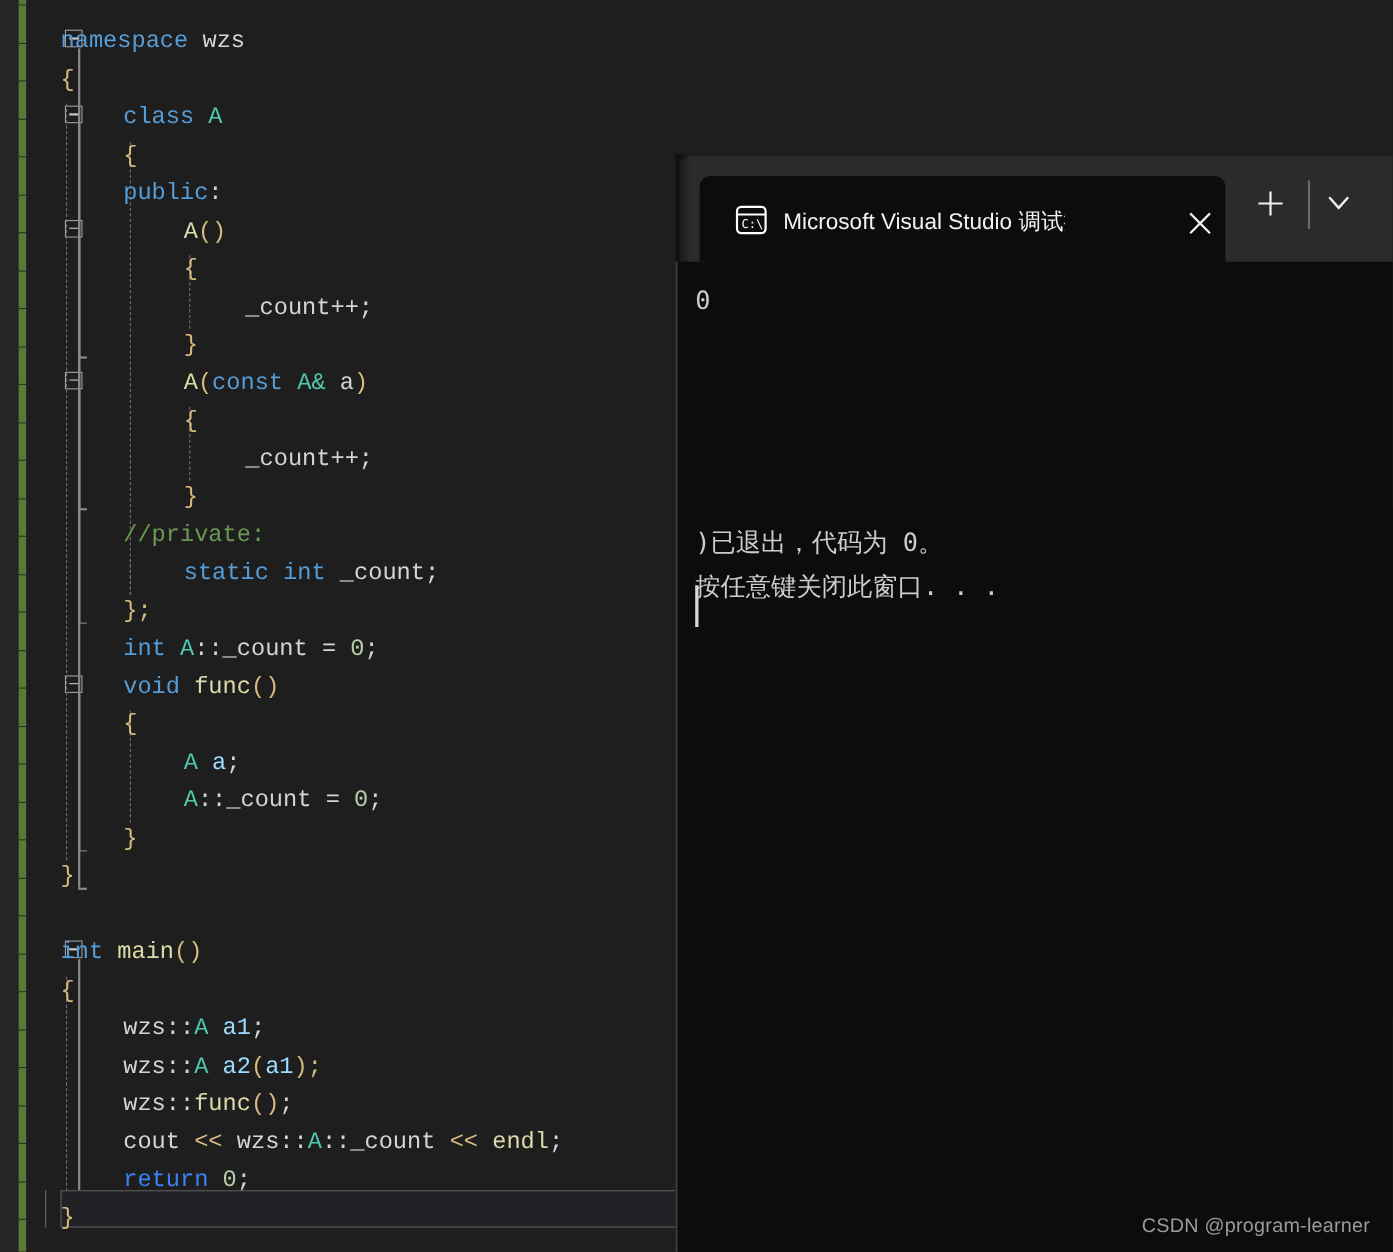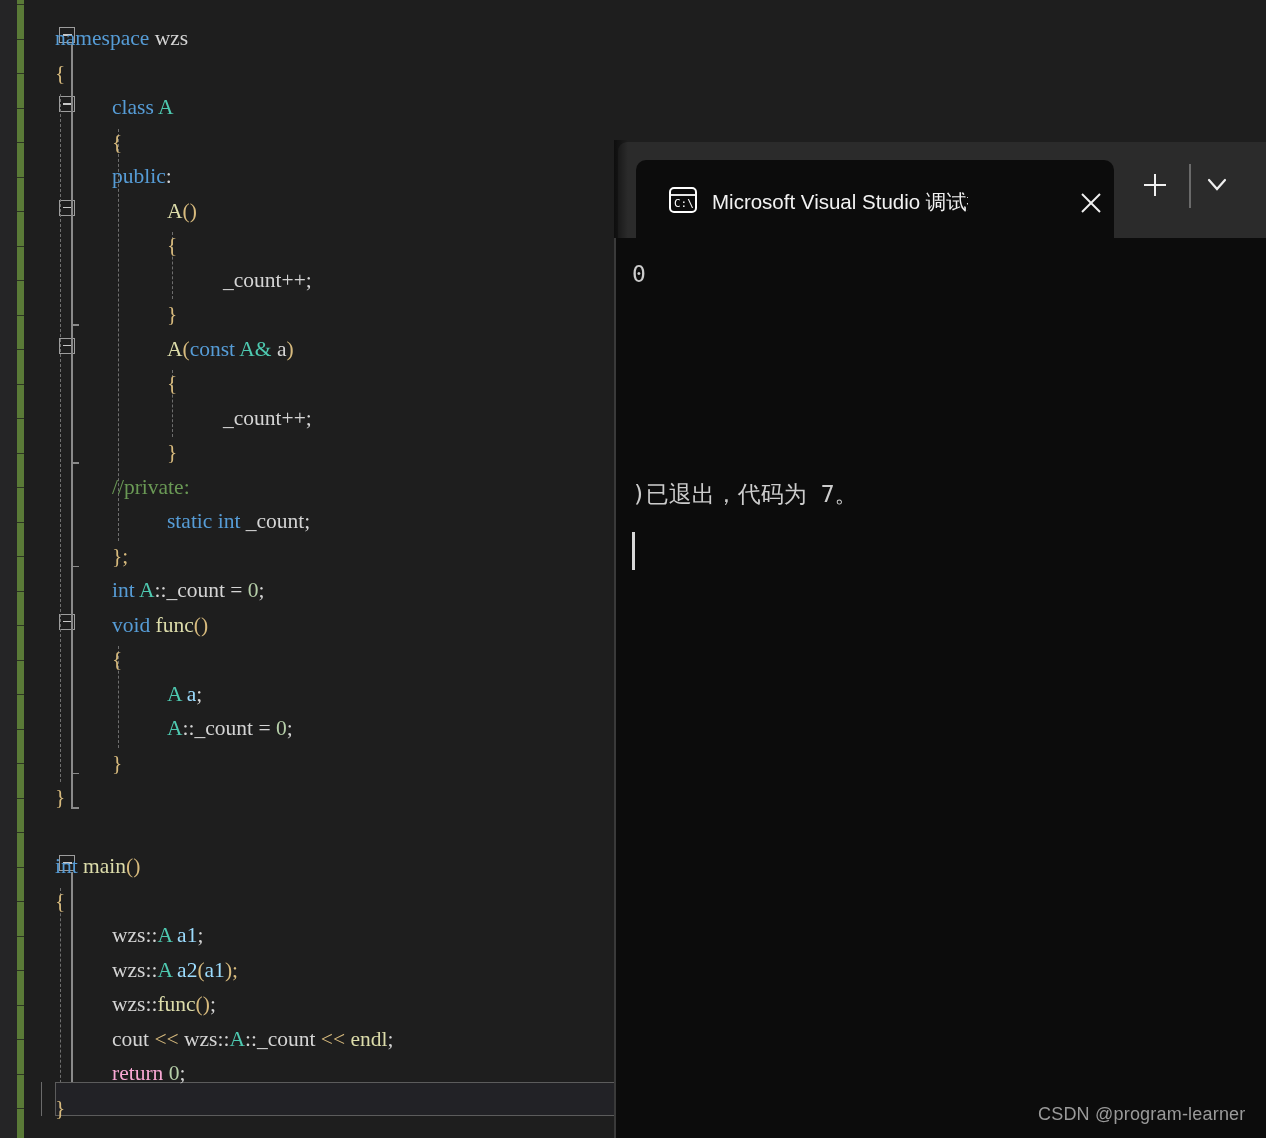--- a/index.html
+++ b/index.html
@@ -28,27 +28,27 @@
   .foldbox:after{content:"";position:absolute;left:2.5px;top:6px;
                  width:9px;height:1.8px;background:#c8c8c8;}
   .foldline{position:absolute;left:47px;width:1.5px;background:#8a8a8a;}
   .foldend{position:absolute;width:8px;height:1.5px;background:#8a8a8a;left:47px;}
 
   
   .guide{position:absolute;width:0;border-left:1.6px dashed #6e6e6e;}
 
   
   #code{position:absolute;left:0;top:0;width:614px;height:1138px;
-        font-family:Liberation Serif, serif;
+        font-family:Liberation Mono, monospace;
         font-size:21.5px;line-height:34.5px;white-space:pre;}
   #code .ln{position:absolute;left:0;width:614px;height:34.5px;}
   #code .ln span{white-space:pre;}
 
   .kw   {color:#569cd6;}            
-  .kwp  {color:#f9a8d4;}            
+  .kwp  {color:#3b82f6;}            
   .typ  {color:#4ec9b0;}            
   .fn   {color:#dcdcaa;}            
   .var  {color:#9cdcfe;}            
   .pl   {color:#d4d4d4;}            
   .num  {color:#b5cea8;}            
   .cmt  {color:#6a9955;}            
   .br1  {color:#d7ba7d;}
   .op   {color:#d4d4d4;}
 
   
@@ -208,18 +208,18 @@
       <svg viewBox="0 0 26 18" width="26" height="18">
         <polyline points="5,4 13,13 21,4" fill="none" stroke="#f0f0f0" stroke-width="2.2" stroke-linecap="round"></polyline>
       </svg>
     </div>
   </div>
 
   <div class="con-shadow"></div>
 
   <div class="con-body">
     <div class="con-leftline"></div>
-    <div class="con-text" id="con-text"><div class="cl" style="top: 16px;">0</div><div class="cl" style="top: 56px;"></div><div class="cl" style="top: 236px;">)已退出，代码为 7。</div></div>
+    <div class="con-text" id="con-text"><div class="cl" style="top: 16px;">0</div><div class="cl" style="top: 56px;"></div><div class="cl" style="top: 236px;">)已退出，代码为 0。</div><div class="cl" style="top: 276px;">按任意键关闭此窗口. . .</div></div>
     <div class="con-cursor"></div>
   </div>
 </div>
 
 <div id="watermark">CSDN @program-learner</div>
 
 </body></html>

